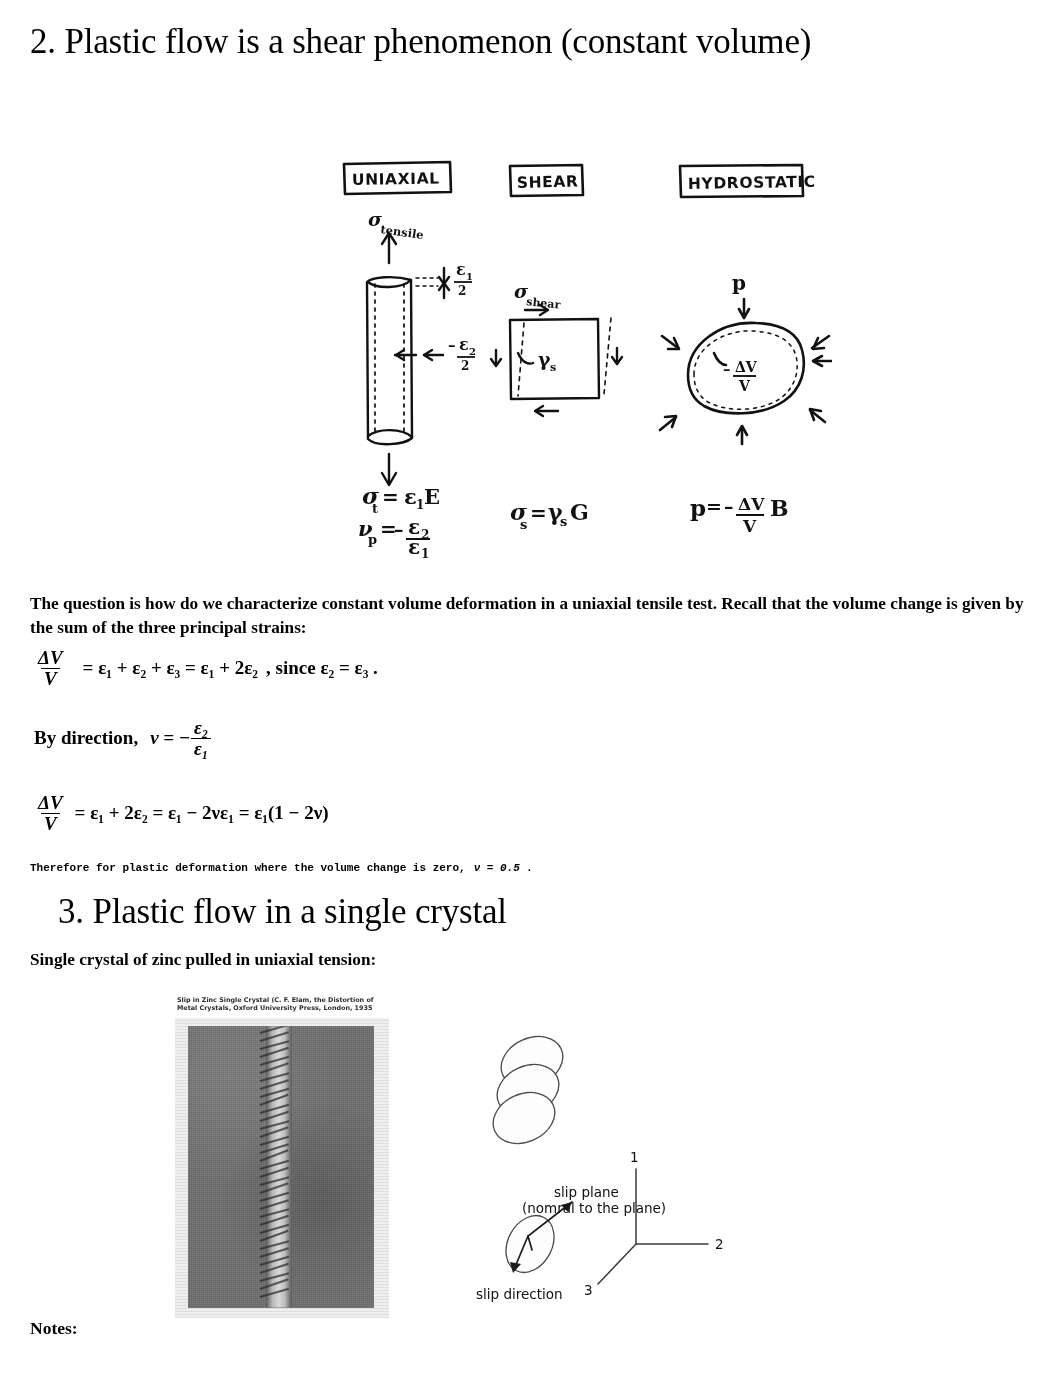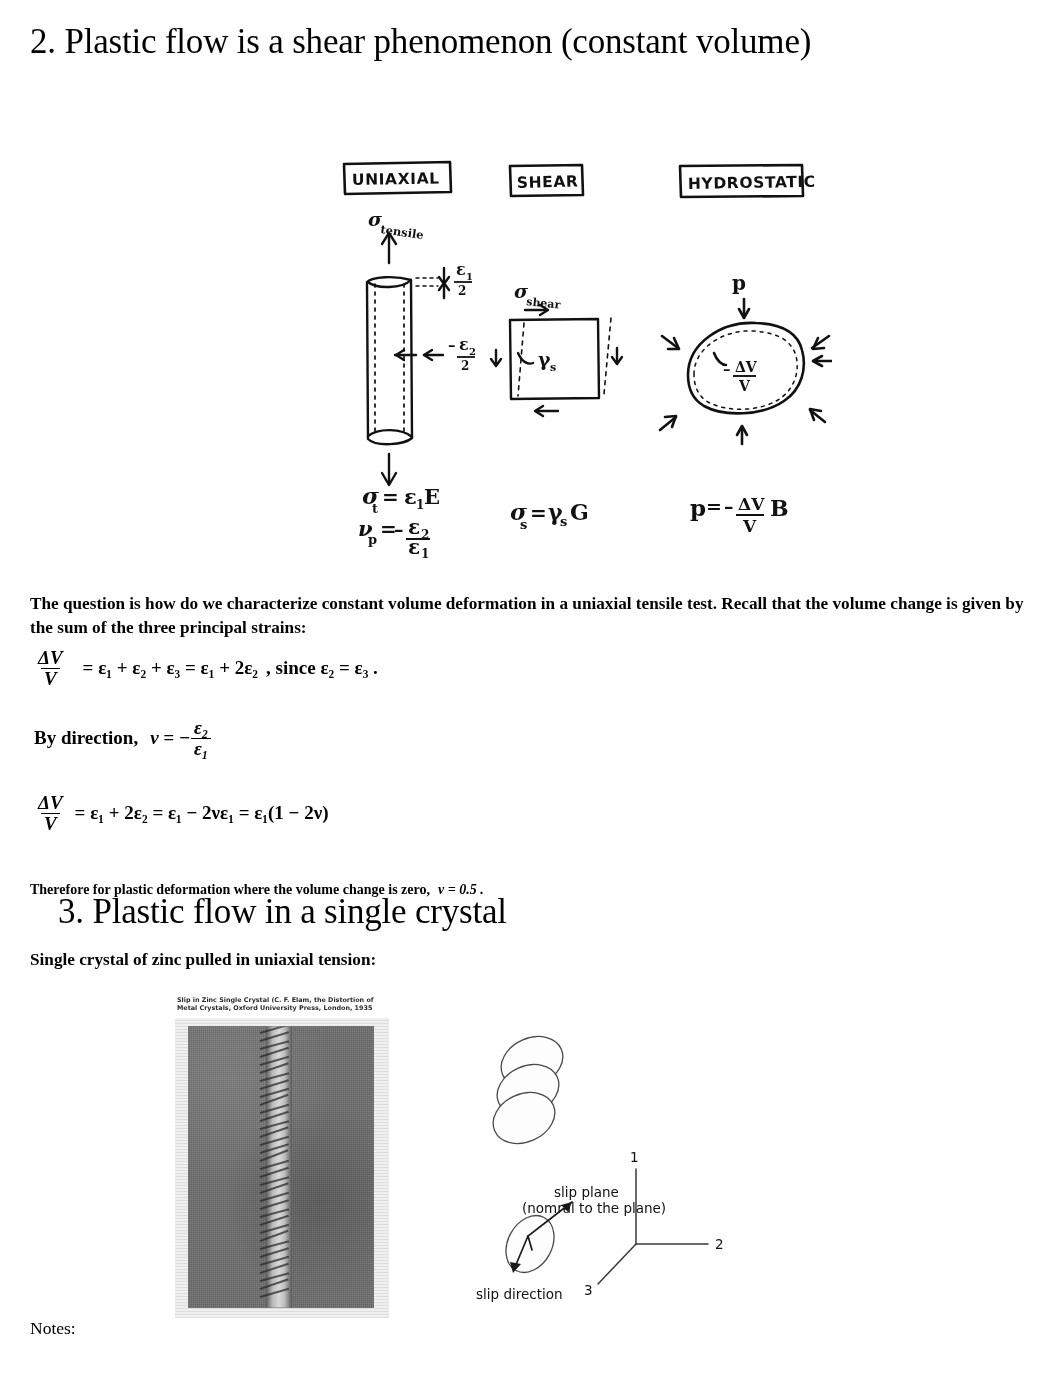--- a/index.html
+++ b/index.html
@@ -157,21 +157,21 @@
     width: 300px;
     height: 305px;
   }
   .slipdiag svg { display: block; }
 
   .notes {
     position: absolute;
     left: 30px;
     top: 1318px;
     font-size: 17.5px;
-    font-weight: normal;
+    font-weight: bold;
   }
 </style>
 </head>
 <body>
 
 <div class="page">
 
   <div class="h-sec" style="top:22px;">2. Plastic flow is a shear phenomenon (constant volume)</div>
 
 
@@ -356,21 +356,21 @@
   </div>
 
   <div class="eq" style="top:793px;">
     <span class="frac">
       <span class="num ital">ΔV</span>
       <span class="den ital">V</span>
     </span>
     <span style="margin-left:6px;">= ε₁ + 2ε₂ = ε₁ − 2νε₁ = ε₁(1 − 2ν)</span>
   </div>
 
-  <div class="eq" style="top:882px; left:30px; font-size:14px;">
+  <div class="eq" style="top:862px; left:30px; font-size:11px;font-family:Liberation Mono, monospace;">
     <span>Therefore for plastic deformation where the volume change is zero,</span>
     <span class="ital" style="margin-left:8px;">ν = 0.5 .</span>
   </div>
 
   <div class="h-sec" style="top:892px;margin-left:28px;">3. Plastic flow in a single crystal</div>
 
   <div class="para" style="top:948px;">Single crystal of zinc pulled in uniaxial tension:</div>
 
   <div class="photo-block">
     <div class="photo-caption">Slip in Zinc Single Crystal (C. F. Elam, the Distortion of Metal Crystals, Oxford University Press, London, 1935</div>

